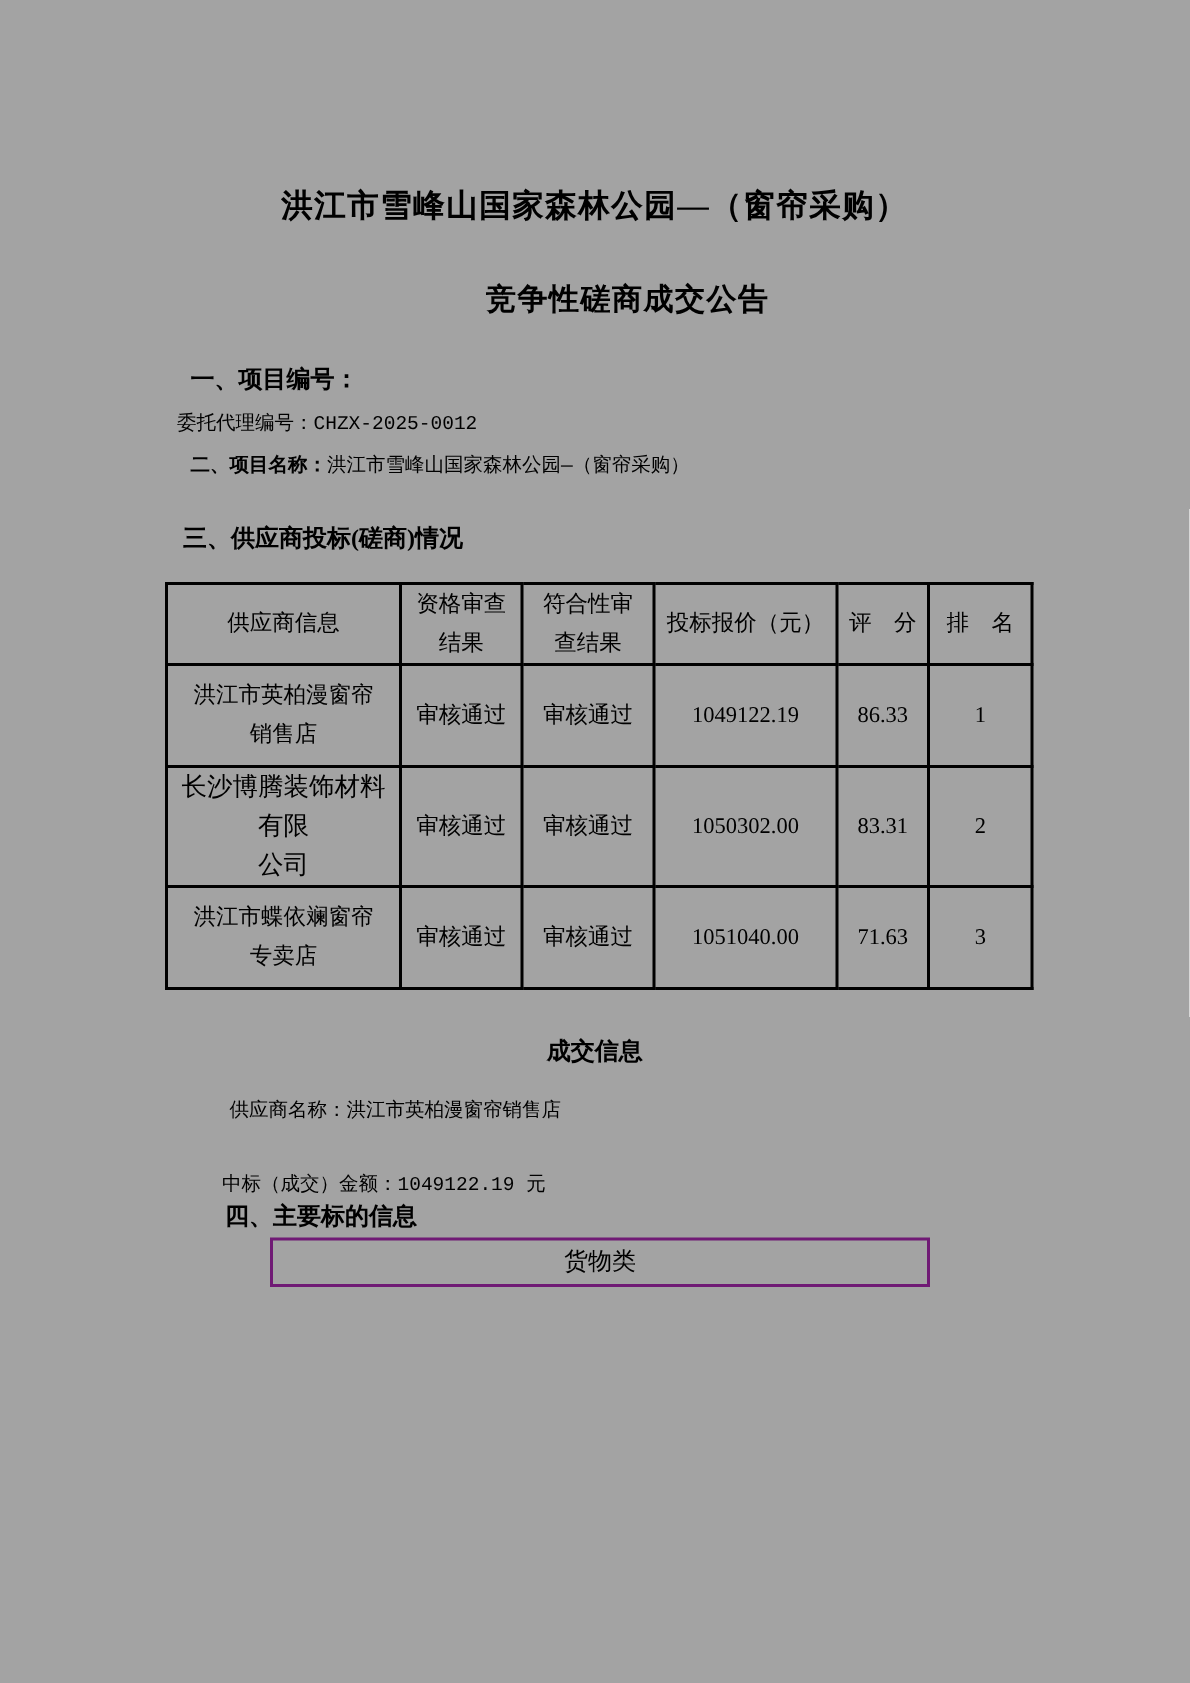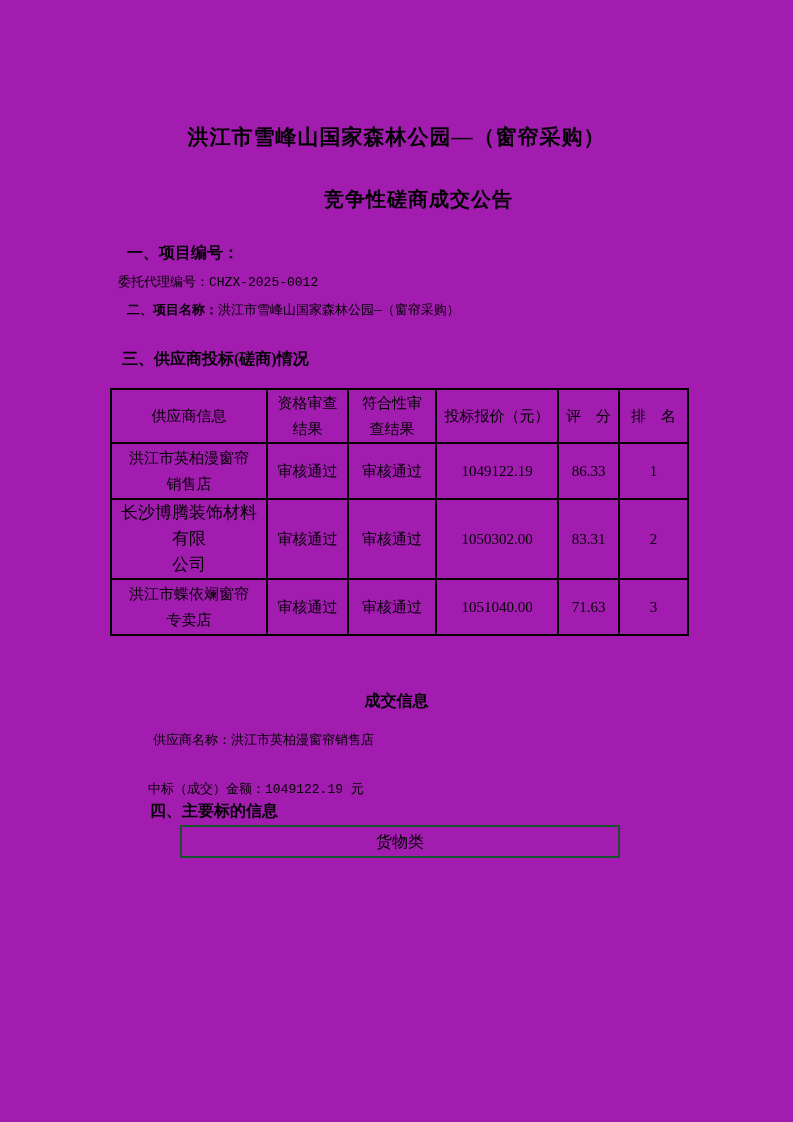--- a/index.html
+++ b/index.html
@@ -1,21 +1,21 @@
 <!DOCTYPE html>
 <html><head>
 <meta charset="utf-8">
 <style>
   * { margin:0; padding:0; box-sizing:border-box; }
   html,body { background:#ffffff; }
   .page {
     position:relative;
     width:793px;
     height:1122px;
-    background:#a21caf;
+    background:#a3a3a3;
     color:#000000;
     font-family:"Liberation Serif","DejaVu Serif",serif;
     overflow:hidden;
   }
   .doc-title {
     position:absolute; top:123px; left:0; right:0;
     text-align:center; font-size:21px; font-weight:bold;
     letter-spacing:1px;
   }
   .doc-subtitle {
@@ -37,37 +37,37 @@
     border-collapse:collapse; table-layout:fixed; width:577px;
     font-size:15px;
   }
   table.bid-table th, table.bid-table td {
     border:2px solid #000;
     text-align:center; vertical-align:middle;
     font-weight:normal; padding:0 2px;
     line-height:26px;
   }
   table.bid-table thead tr { height:47px; }
-  table.bid-table tbody tr { height:56px;margin-top:41px; }
+  table.bid-table tbody tr { height:68px;margin-top:41px; }
   th.wrap, td.cell-supplier { white-space:pre-line; }
   tbody tr:nth-child(2) td.cell-supplier { font-size:17px; }
 
   .award-heading {
     position:absolute; top:691px; left:0; right:0;
     text-align:center; font-size:16px; font-weight:bold;
   }
   .award-line1 { top:721px; left:153px;margin-top:10px; }
   .award-line2 { top:751px; left:148px; }
   .award-line3 { top:780px; left:148px; }
 
   .s4-heading { top:801px; left:150px; }
   .subject-box {
     position:absolute; top:825px; left:180px;
     width:440px; height:33px;
-    border:2px solid #14532d;
+    border:2px solid #701a75;
     text-align:center; font-size:16px; line-height:29px;
   }
 </style>
 </head>
 <body>
 
 <div class="page">
 
   <div class="doc-title">洪江市雪峰山国家森林公园—（窗帘采购）</div>
   <div class="doc-subtitle">竞争性磋商成交公告</div>

